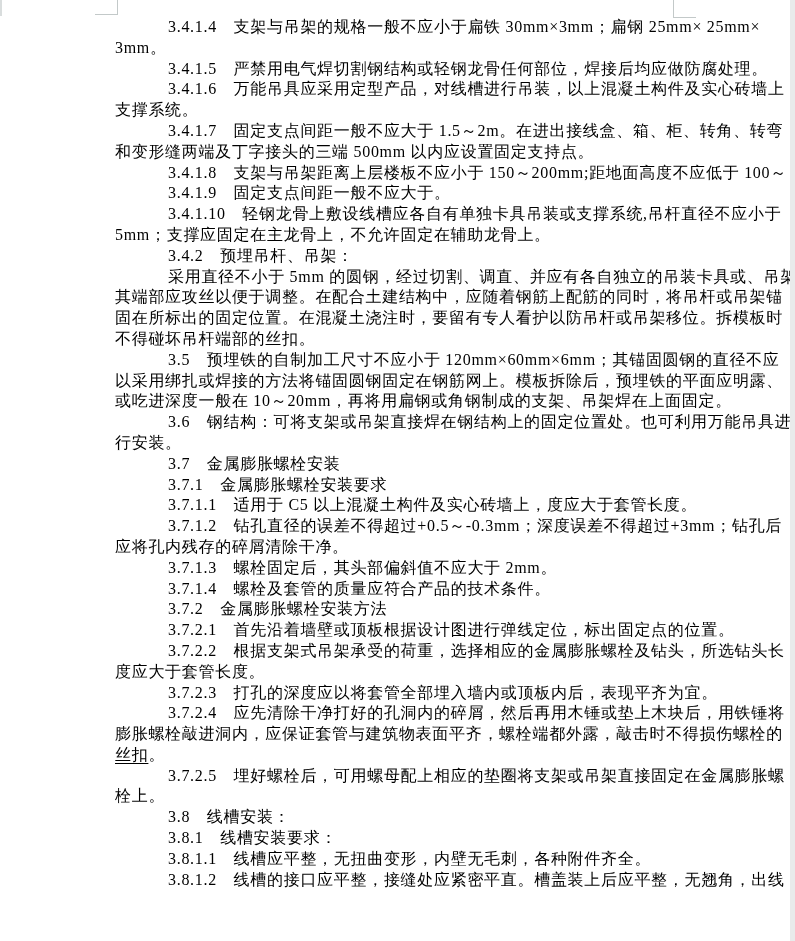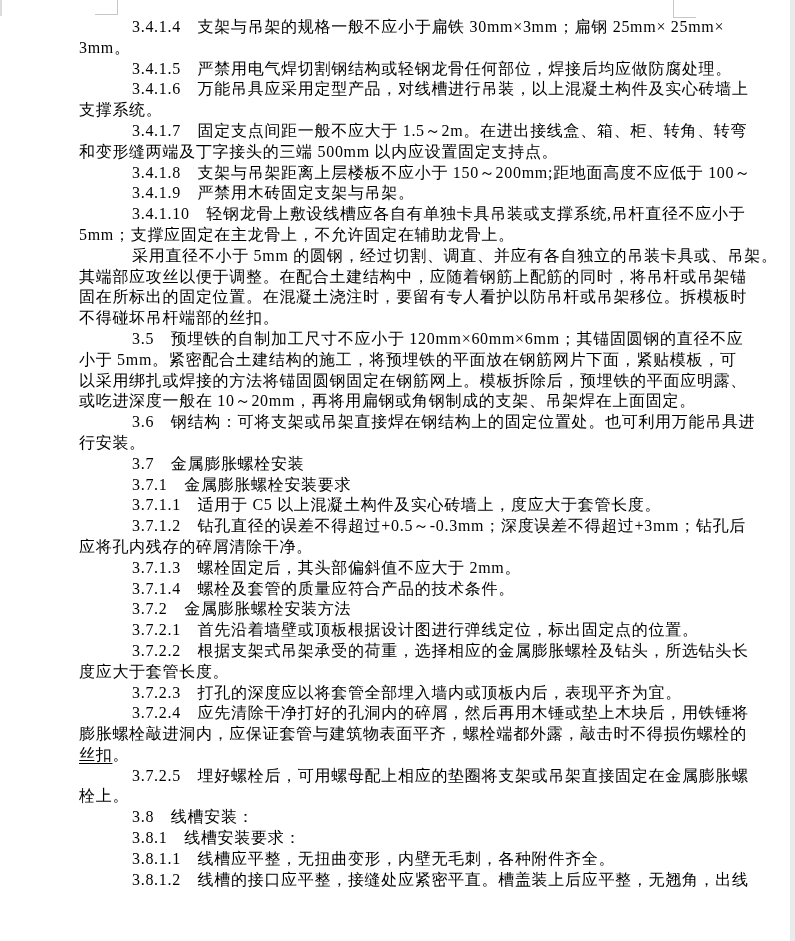--- a/index.html
+++ b/index.html
@@ -58,20 +58,21 @@
     top: 17px;
     width: 645px;
     color: #000000;
     font-size: 16px;
     line-height: 20.8px;
     letter-spacing: 0.7px;
     white-space: nowrap;
   }
   .line {
     height: 20.8px;
+    margin-left: 36px;
   }
   .line.indent {
     padding-left: 53px;
   }
   .u {
     text-decoration: underline;
     text-underline-offset: 3px;
   }
 </style>
 </head>
@@ -83,29 +84,29 @@
   <div class="crop-mark crop-right"></div>
   <div class="content" id="doc-body">
       <div class="line indent">3.4.1.4　支架与吊架的规格一般不应小于扁铁 30mm×3mm；扁钢 25mm× 25mm×</div>
       <div class="line">3mm。</div>
       <div class="line indent">3.4.1.5　严禁用电气焊切割钢结构或轻钢龙骨任何部位，焊接后均应做防腐处理。</div>
       <div class="line indent">3.4.1.6　万能吊具应采用定型产品，对线槽进行吊装，以上混凝土构件及实心砖墙上</div>
       <div class="line">支撑系统。</div>
       <div class="line indent">3.4.1.7　固定支点间距一般不应大于 1.5～2m。在进出接线盒、箱、柜、转角、转弯</div>
       <div class="line">和变形缝两端及丁字接头的三端 500mm 以内应设置固定支持点。</div>
       <div class="line indent">3.4.1.8　支架与吊架距离上层楼板不应小于 150～200mm;距地面高度不应低于 100～</div>
-      <div class="line indent">3.4.1.9　严禁用木砖固定支架与吊架。</div>
+      <div class="line indent">3.4.1.9　固定支点间距一般不应大于。</div>
       <div class="line indent">3.4.1.10　轻钢龙骨上敷设线槽应各自有单独卡具吊装或支撑系统,吊杆直径不应小于</div>
       <div class="line">5mm；支撑应固定在主龙骨上，不允许固定在辅助龙骨上。</div>
+      <div class="line indent">3.4.2　预埋吊杆、吊架：</div>
       <div class="line indent">采用直径不小于 5mm 的圆钢，经过切割、调直、并应有各自独立的吊装卡具或、吊架。</div>
       <div class="line">其端部应攻丝以便于调整。在配合土建结构中，应随着钢筋上配筋的同时，将吊杆或吊架锚</div>
       <div class="line">固在所标出的固定位置。在混凝土浇注时，要留有专人看护以防吊杆或吊架移位。拆模板时</div>
       <div class="line">不得碰坏吊杆端部的丝扣。</div>
       <div class="line indent">3.5　预埋铁的自制加工尺寸不应小于 120mm×60mm×6mm；其锚固圆钢的直径不应</div>
-      <div class="line">小于 5mm。紧密配合土建结构的施工，将预埋铁的平面放在钢筋网片下面，紧贴模板，可</div>
       <div class="line">以采用绑扎或焊接的方法将锚固圆钢固定在钢筋网上。模板拆除后，预埋铁的平面应明露、</div>
       <div class="line">或吃进深度一般在 10～20mm，再将用扁钢或角钢制成的支架、吊架焊在上面固定。</div>
       <div class="line indent">3.6　钢结构：可将支架或吊架直接焊在钢结构上的固定位置处。也可利用万能吊具进</div>
       <div class="line">行安装。</div>
       <div class="line indent">3.7　金属膨胀螺栓安装</div>
       <div class="line indent">3.7.1　金属膨胀螺栓安装要求</div>
       <div class="line indent">3.7.1.1　适用于 C5 以上混凝土构件及实心砖墙上，度应大于套管长度。</div>
       <div class="line indent">3.7.1.2　钻孔直径的误差不得超过+0.5～-0.3mm；深度误差不得超过+3mm；钻孔后</div>
       <div class="line">应将孔内残存的碎屑清除干净。</div>
       <div class="line indent">3.7.1.3　螺栓固定后，其头部偏斜值不应大于 2mm。</div>

